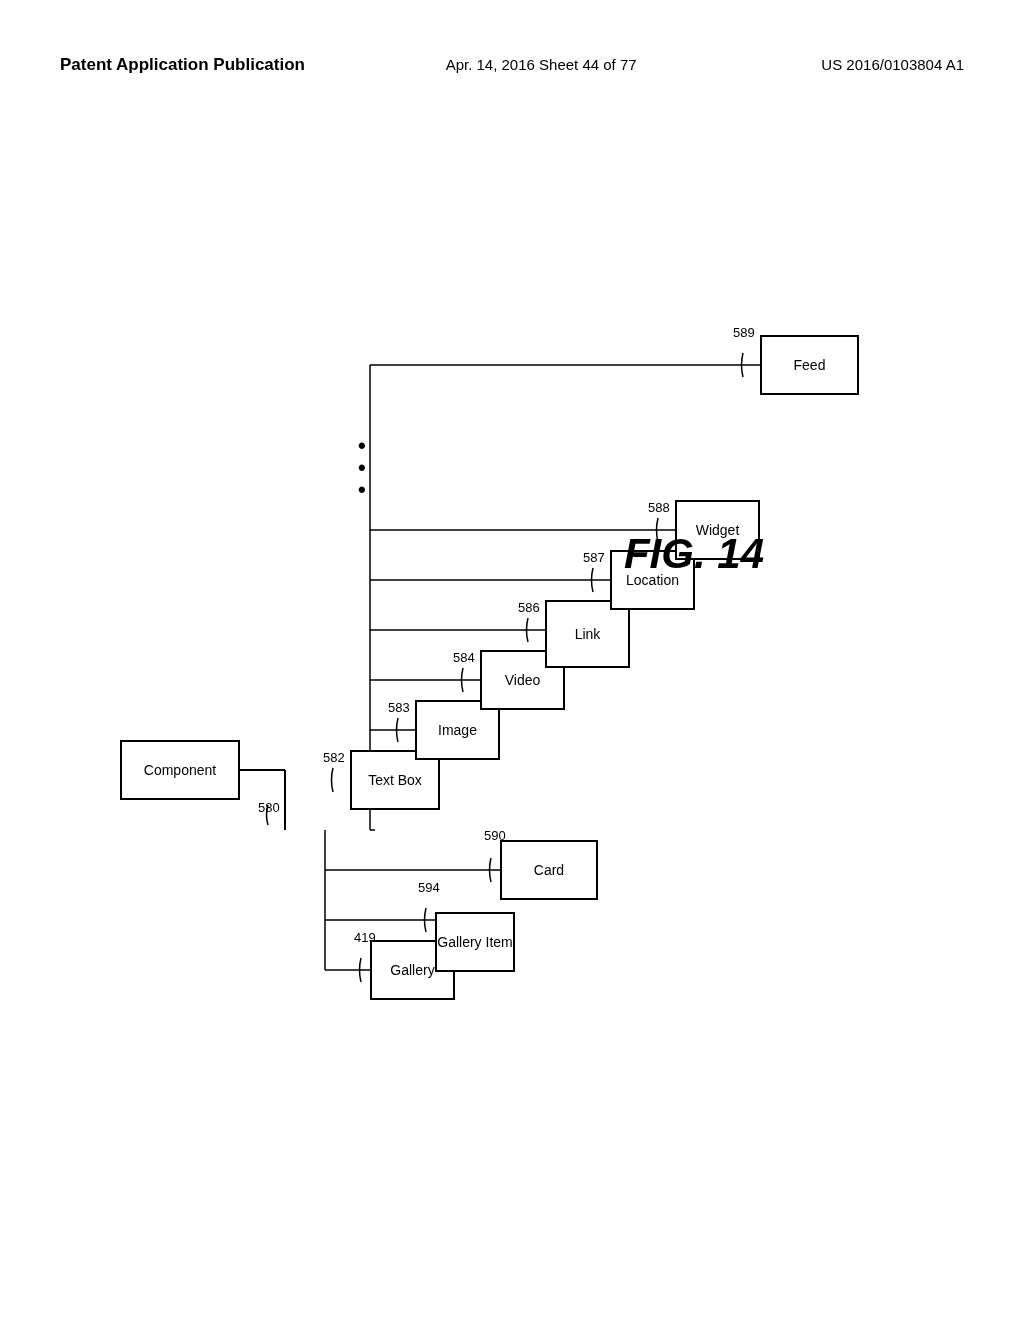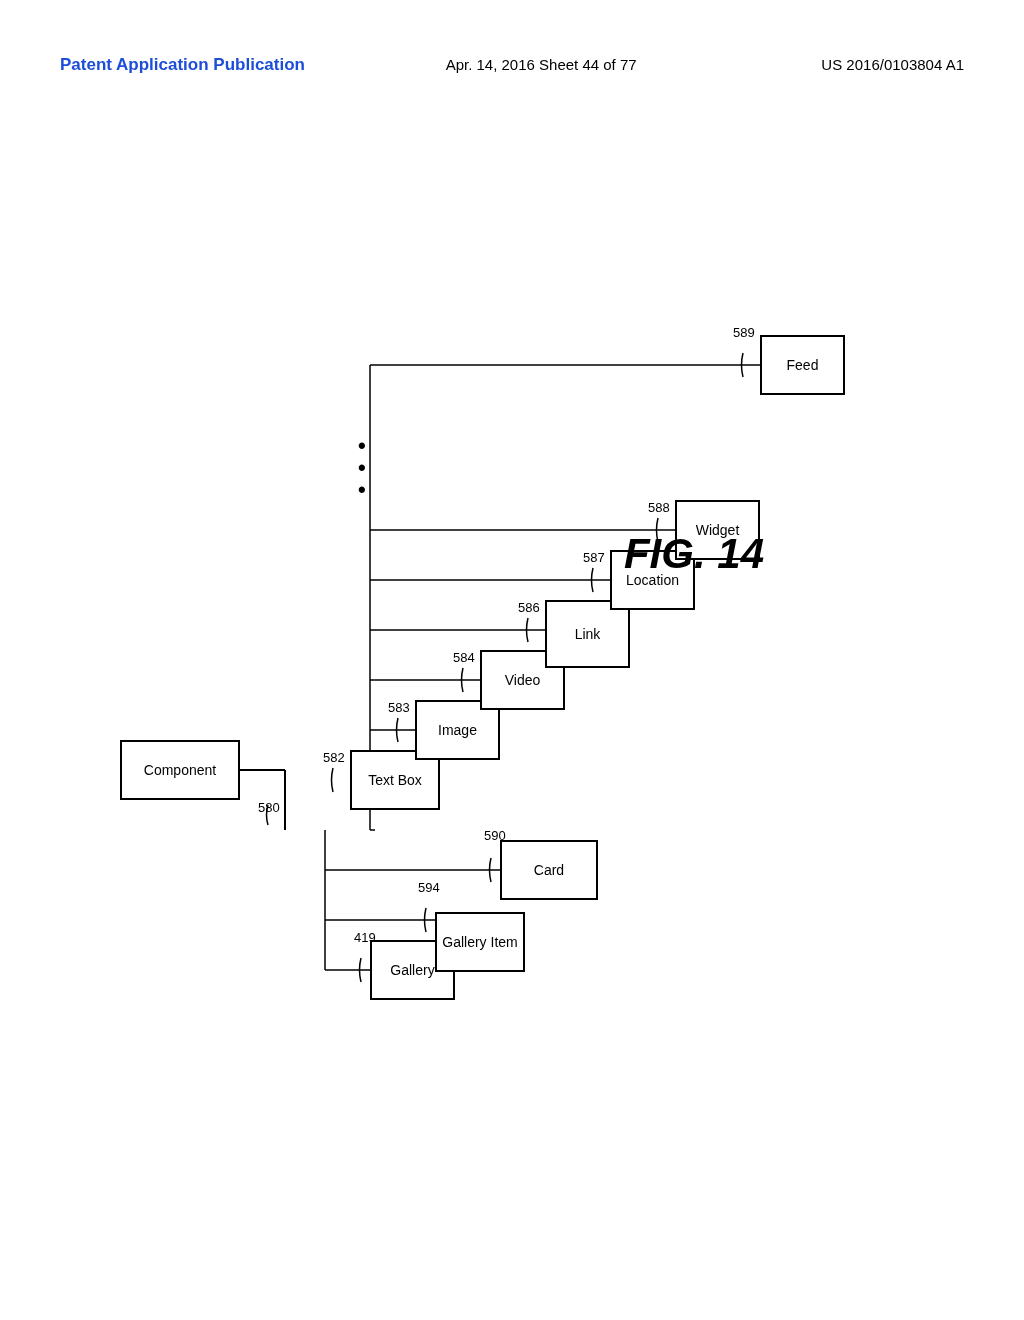--- a/index.html
+++ b/index.html
@@ -18,21 +18,21 @@
       left: 60px;
       right: 60px;
       display: flex;
       justify-content: space-between;
       align-items: baseline;
     }
 
     .header-left {
       font-size: 17px;
       font-weight: bold;
-      color: #1d4ed8;
+      color: #000000;
     }
 
     .header-center {
       font-size: 15px;
       color: #000;
     }
 
     .header-right {
       font-size: 15px;
       color: #000;
@@ -186,29 +186,29 @@
   </div>
 
   <div class="box" style="left:550px; top:390px; width:85px; height:60px;">
     <span>Location</span>
   </div>
 
   <div class="box" style="left:615px; top:340px; width:85px; height:60px;">
     <span>Widget</span>
   </div>
 
-  <div class="box" style="left:700px; top:175px; width:85px; height:60px;">
+  <div class="box" style="left:700px; top:175px; width:99px; height:60px;">
     <span>Feed</span>
   </div>
 
   <div class="box" style="left:310px; top:780px; width:85px; height:60px;">
     <span>Gallery</span>
   </div>
 
-  <div class="box" style="left:375px; top:752px; width:90px; height:60px;">
+  <div class="box" style="left:375px; top:752px; width:80px; height:60px;">
     <span>Gallery Item</span>
   </div>
 
   <div class="box" style="left:440px; top:680px; width:98px; height:60px;">
     <span>Card</span>
   </div>
 
   <span class="ref-label" style="left:198px; top:640px;">580</span>
 
   <span class="ref-label" style="left:263px; top:590px;">582</span>

